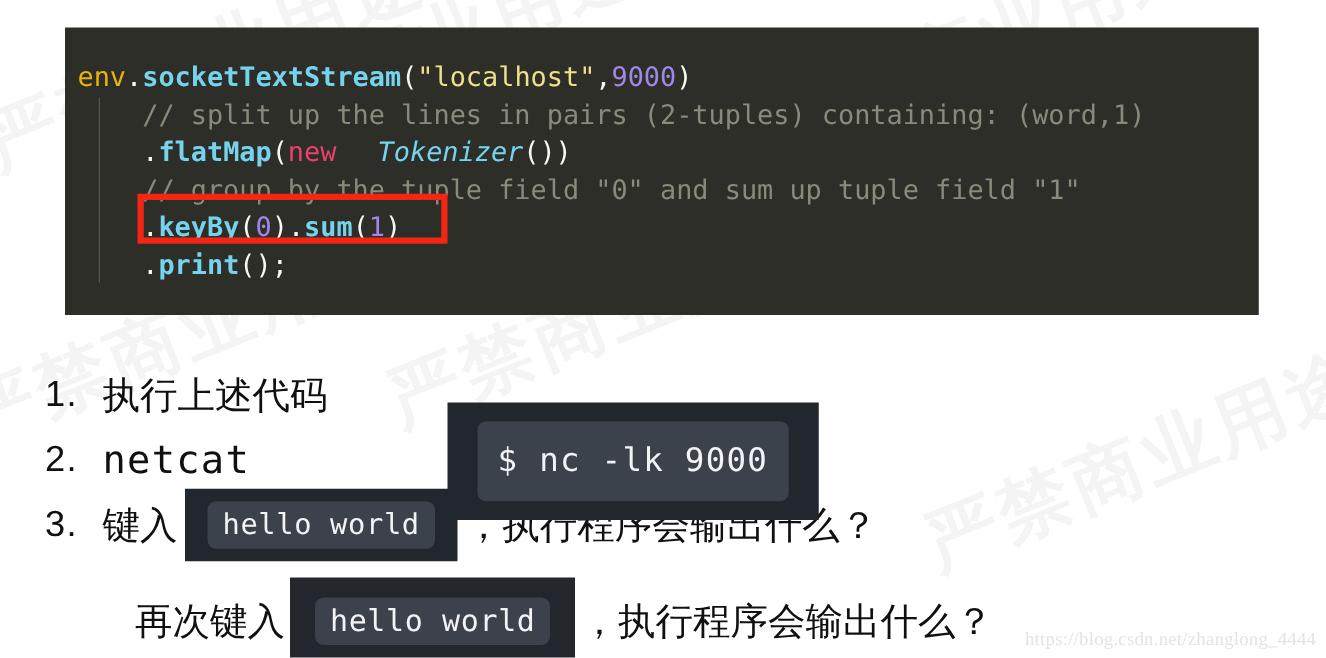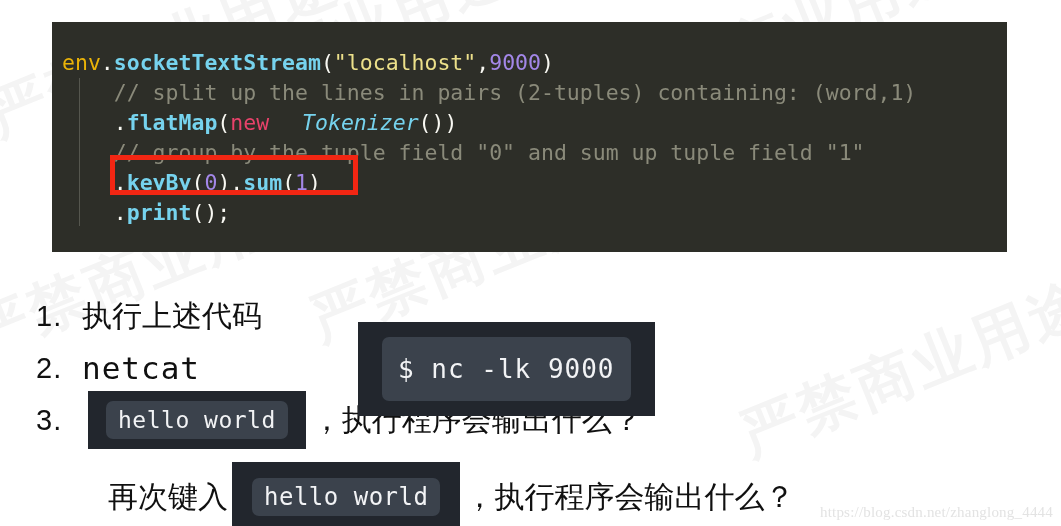--- a/index.html
+++ b/index.html
@@ -223,20 +223,21 @@
     <span class="li-text">执行上述代码</span>
   </div>
 
   <div class="list-item">
     <span class="li-num">2.</span>
       <span class="li-text li-mono">netcat</span>
   </div>
 
   <div class="list-item">
     <span class="li-num">3.</span>
+    <span class="li-text">键入</span>
     <span class="chip-outer"><span class="chip-inner">hello world</span></span>
     <span class="li-text">，执行程序会输出什么？</span>
   </div>
 
 </div>
 
 <div class="nc-row">
   <span class="chip-outer nc"><span class="chip-inner">$ nc -lk 9000</span></span>
 </div>
 

